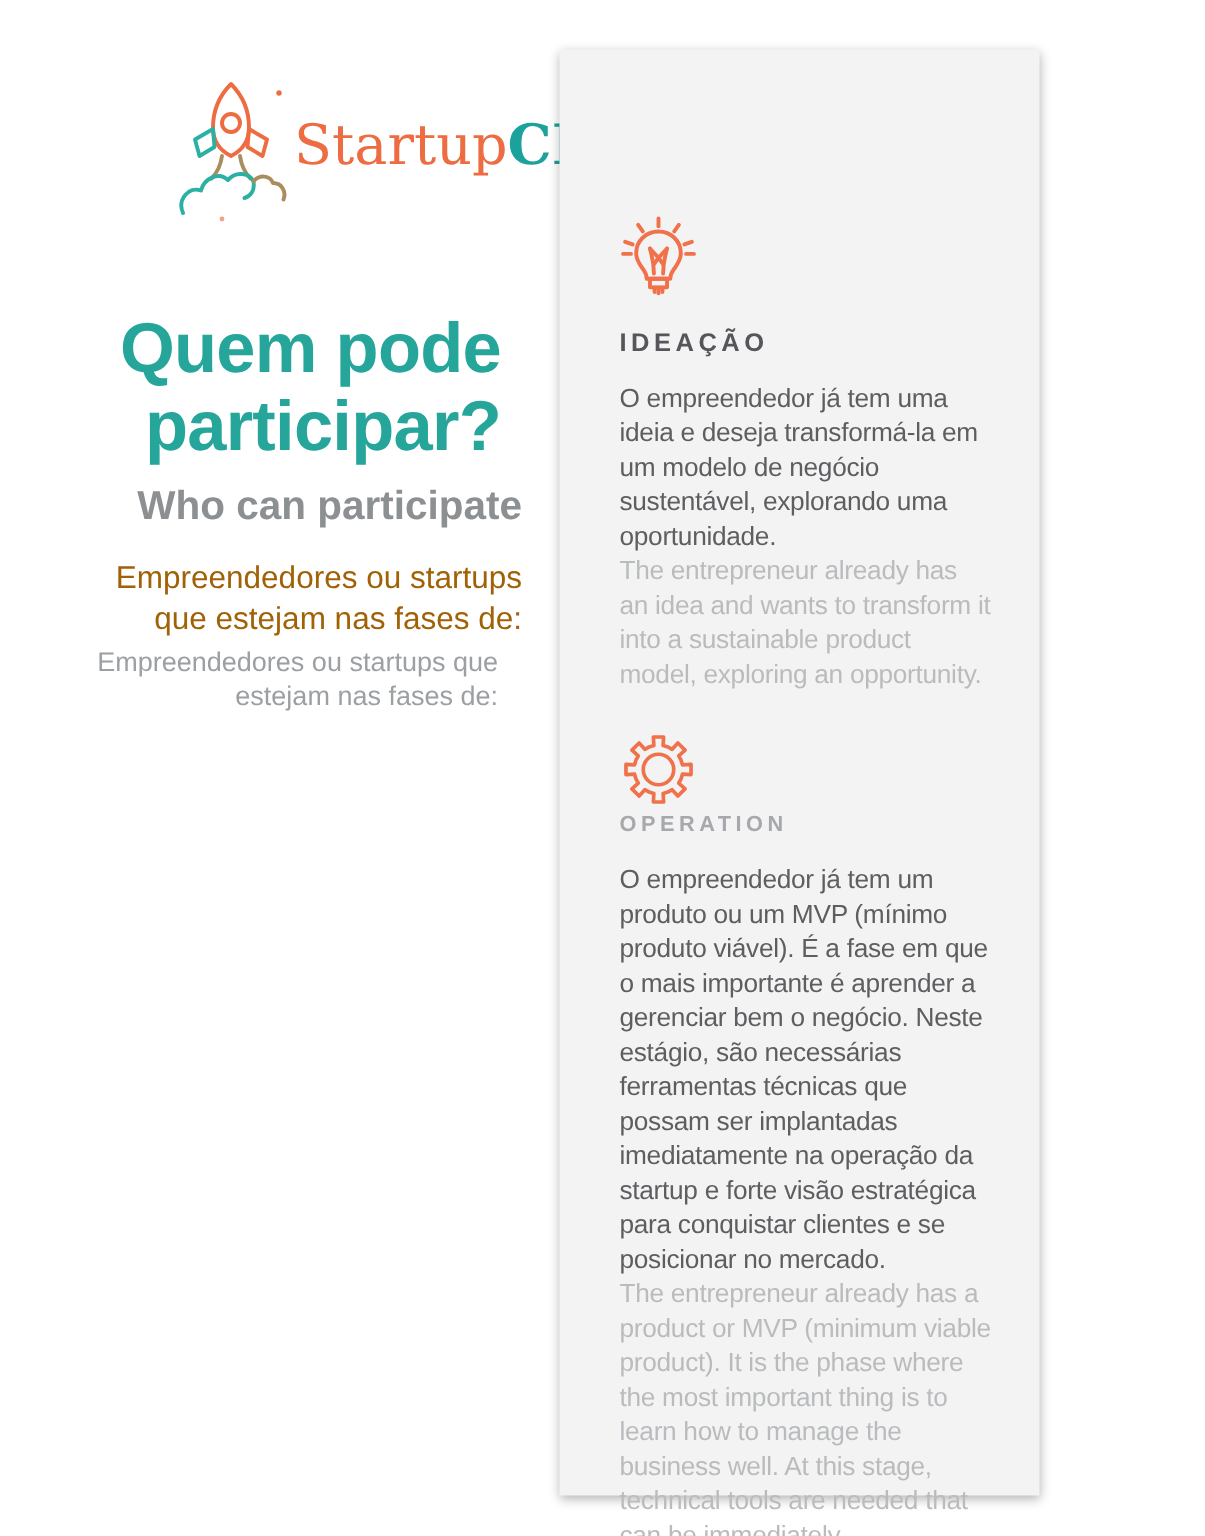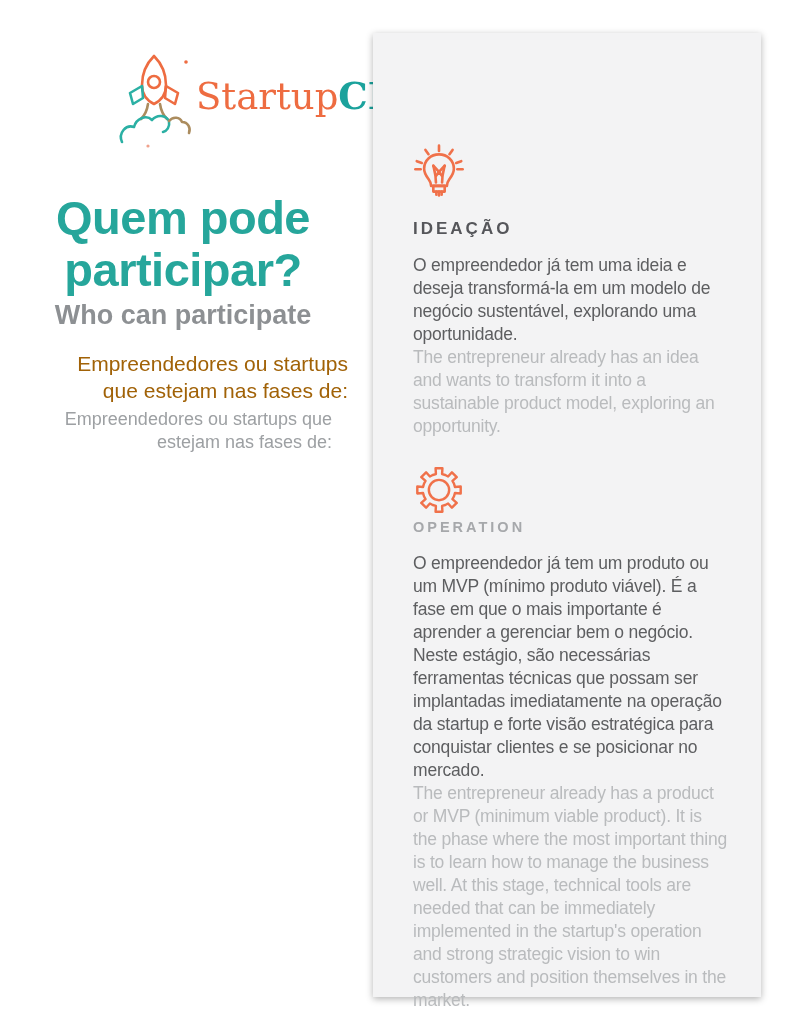--- a/index.html
+++ b/index.html
@@ -9,29 +9,29 @@
   }
   
   .logo{position:absolute;left:114px;top:52px;display:flex;align-items:flex-start;}
   .logo .rocket{width:80px;height:96px;display:block;flex:0 0 auto;}
   .wordmark{margin-left:2px;margin-top:26px;font-family:"DejaVu Serif",serif;font-size:37px;line-height:1;white-space:nowrap;}
   .wordmark .brand-a{color:#ee6c41;font-weight:500;}
   .wordmark .brand-b{color:#1ba29c;font-weight:800;}
   
   .left-col{position:absolute;left:18px;top:192px;width:330px;text-align:right;}
   .title-pt{
-    margin:0;color:#26a69b;font-size:47px;line-height:1.10;font-weight:800;
-    letter-spacing:-0.5px;white-space:pre-line;text-align:center;
+    margin:14px;color:#26a69b;font-size:47px;line-height:1.10;font-weight:800;
+    letter-spacing:-0.5px;white-space:pre-line;
   }
-  .title-en{margin:6px 0 11px 0;color:#8d9093;font-size:27px;font-weight:700;line-height:1.1;text-align:center;}
+  .title-en{margin:6px 0 11px 0;color:#8d9093;font-size:27px;font-weight:700;line-height:1.1;}
   .intro-pt{margin:20px 0 0 0;color:#a16207;font-size:21px;line-height:1.28;white-space:pre-line;}
   .intro-en{margin:3px 16px 0 0;color:#9da0a3;font-size:18px;line-height:1.28;white-space:pre-line;}
   
   .card{
-    position:absolute;left:373px;top:33px;width:388px;height:964px;box-sizing:border-box;
+    position:absolute;left:373px;top:33px;width:320px;height:964px;box-sizing:border-box;
     background:#f3f3f4;box-shadow:0 2px 7px rgba(0,0,0,0.30);
     padding:108px 32px 0 40px;
   }
   .section{margin:0;}
   .section + .section{margin-top:26px;}
   .sec-icon{display:block;}
   .sec-icon.bulb{width:56px;height:60px;margin-left:-2px;}
   .sec-icon.gear{width:52px;height:52px;margin-top:4px;}
   .sec-title{margin:18px 0 0 0;color:#55565a;font-size:17px;font-weight:800;letter-spacing:3px;line-height:1.2;}
   .sec-sub{margin:3px 0 0 0;color:#a6a8ab;font-size:14.5px;font-weight:800;letter-spacing:3px;line-height:1.2;}

